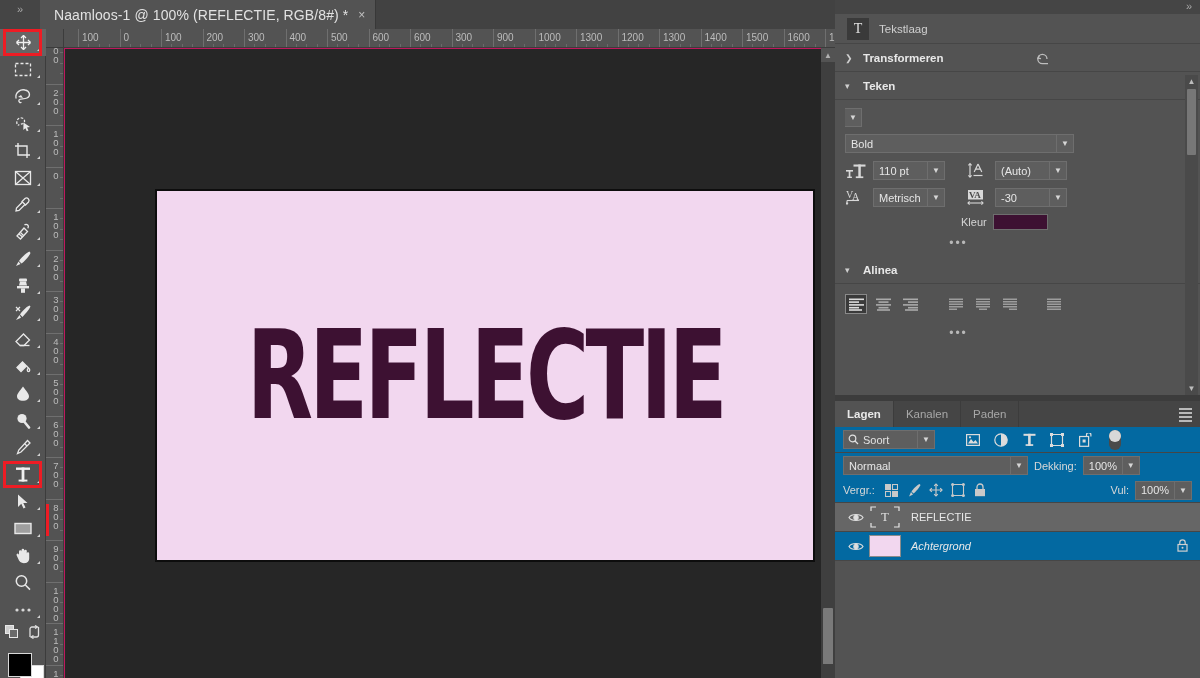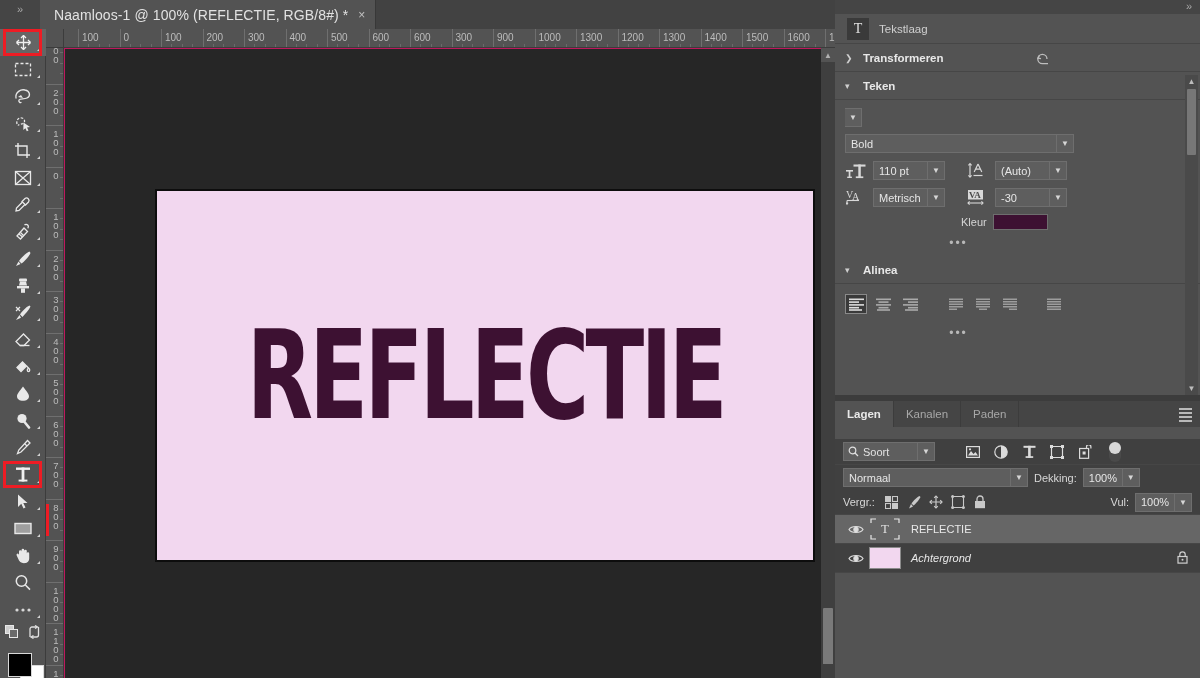--- a/index.html
+++ b/index.html
@@ -122,21 +122,21 @@
   .align-gap2{ width:12px; }
 
   .props-scroll{ position:absolute; right:2px; top:0; width:13px; background:#4a4a4a; }
   .props-scroll .thumb{ position:absolute; left:2px; width:9px; background:#777; border-radius:1px; }
   .ps-arrow{ position:absolute; left:0; width:13px; height:13px; display:flex;
      align-items:center; justify-content:center; color:#bdbdbd; font-size:8px; }
 
   .divider{ height:6px; background:#3c3c3c; }
 
   
-  .layers{ background:#404040;margin-top:12px; }
+  .layers{ background:#0369a1; }
   .filter-row{ height:26px; display:flex; align-items:center; padding:0 8px; gap:0;
      border-bottom:1px solid #464646; }
   .soort{ display:flex; }
   .soort .box{ width:75px; height:19px; background:#5e5e5e; border:1px solid #6e6e6e;
      display:flex; align-items:center; gap:4px; padding:0 4px; font-size:11px; color:#e2e2e2; }
   .soort .arrow{ width:17px; height:19px; background:#5e5e5e; border:1px solid #6e6e6e;
      border-left:none; display:flex; align-items:center; justify-content:center;
      color:#d6d6d6; font-size:8px; }
   .fico{ width:28px; height:22px; display:flex; align-items:center; justify-content:center;
      color:#dcdcdc; }

